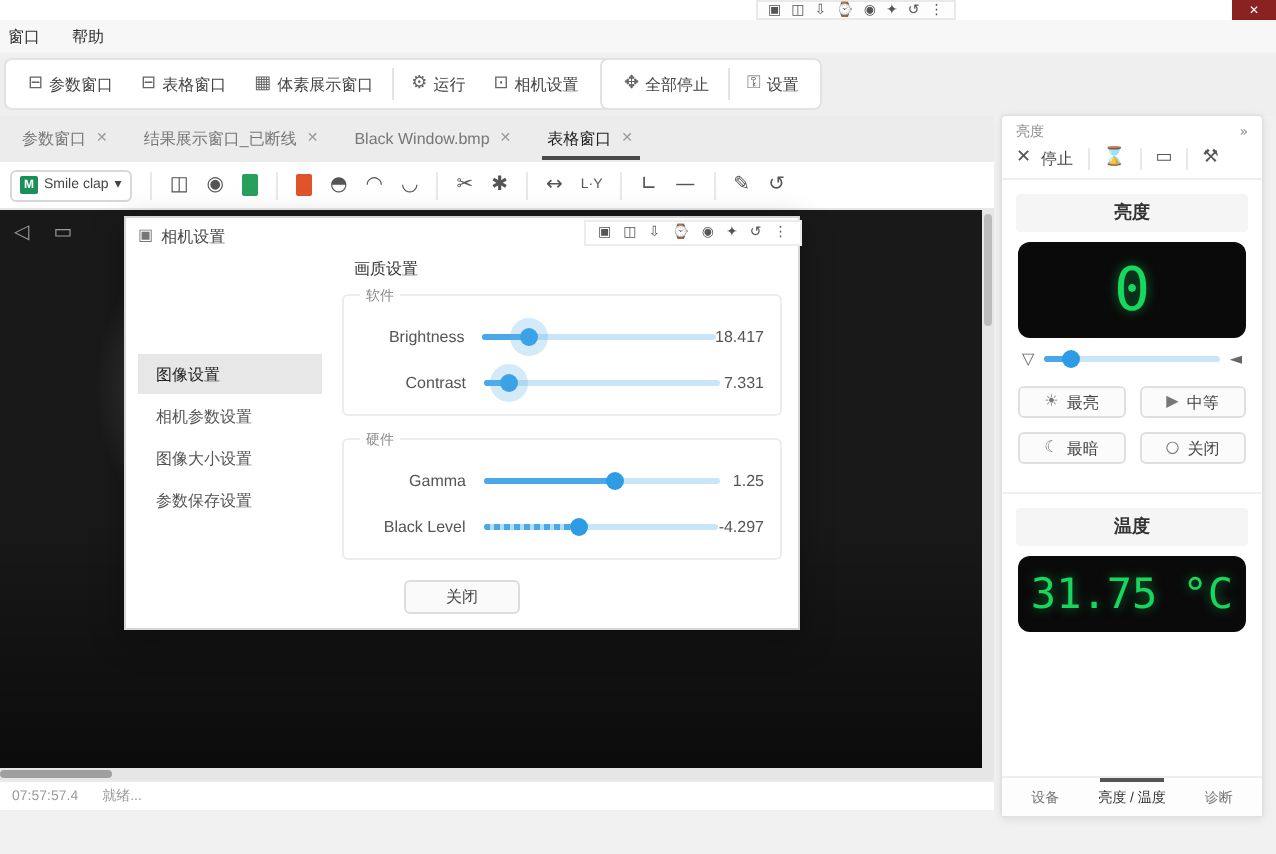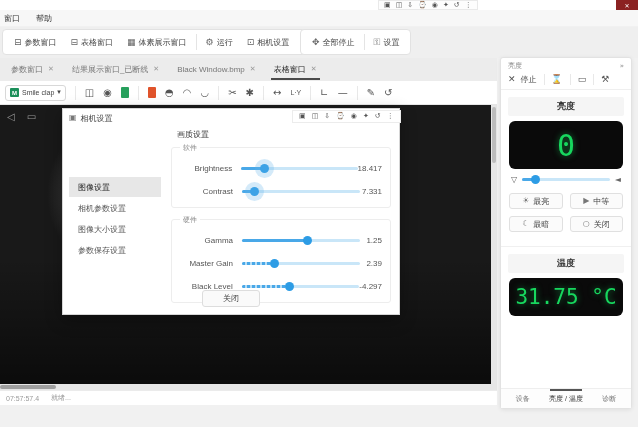--- a/index.html
+++ b/index.html
@@ -310,29 +310,20 @@
       <div class="srow">
         <span class="lbl">Gamma</span>
         <div class="slider">
           <div class="track"></div>
           <div class="fill" style="--pct: 55%;"></div>
           <div class="handle" style="--pct: 55%;"></div>
         </div>
         <span class="val">1.25</span>
       </div>
       <div class="srow">
-        <span class="lbl">Master Gain</span>
-        <div class="slider">
-          <div class="track"></div>
-          <div class="fill dashed" style="--pct: 27%;"></div>
-          <div class="handle" style="--pct: 27%;"></div>
-        </div>
-        <span class="val">2.39</span>
-      </div>
-      <div class="srow">
         <span class="lbl">Black Level</span>
         <div class="slider">
           <div class="track"></div>
           <div class="fill dashed" style="--pct: 40%;"></div>
           <div class="handle" style="--pct: 40%;"></div>
         </div>
         <span class="val">-4.297</span>
       </div>
     </div>
   </div>

